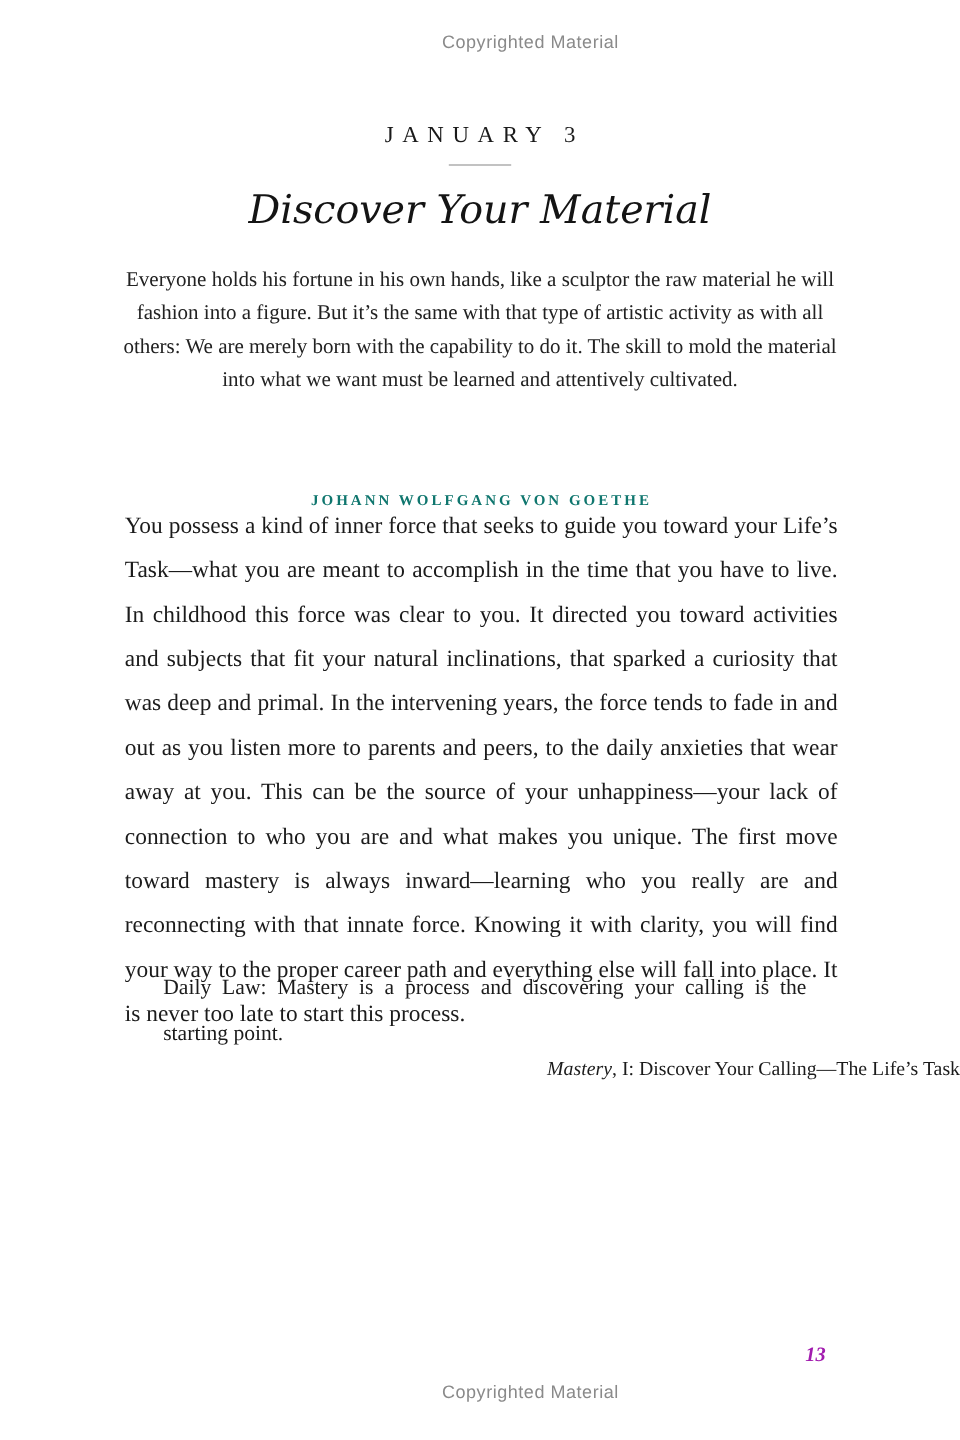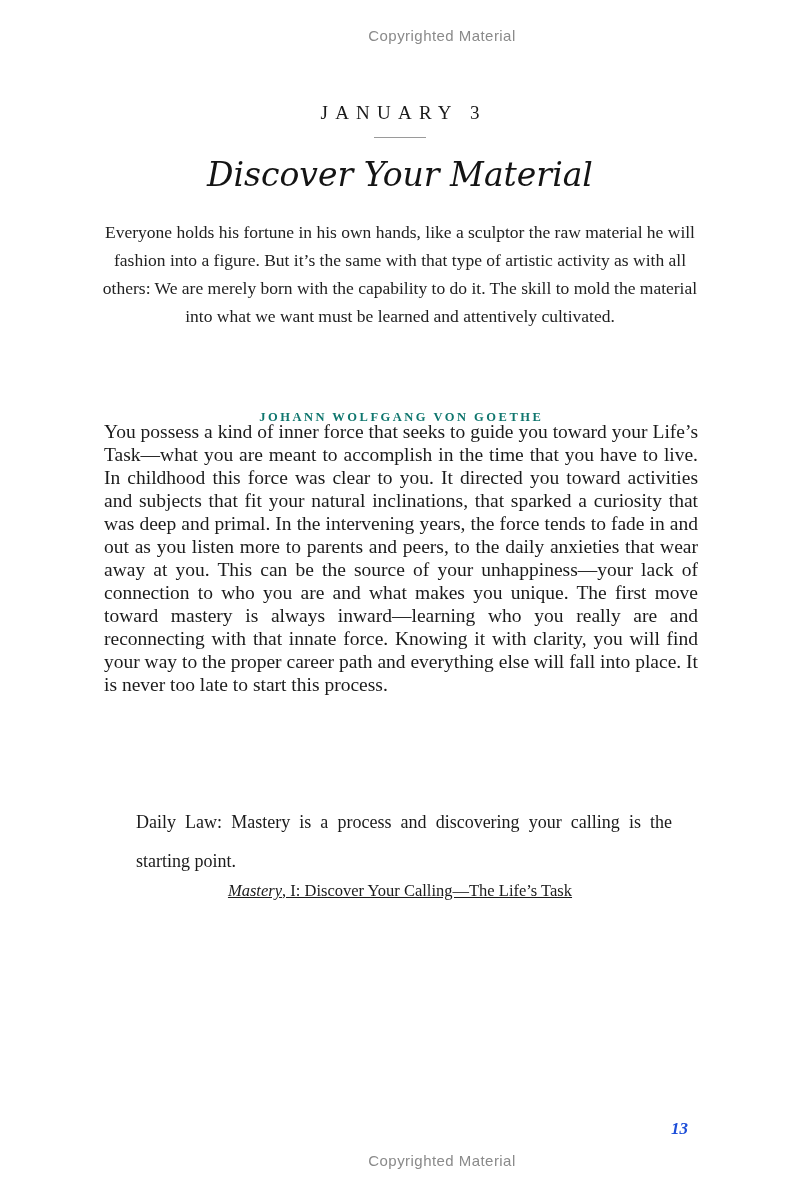--- a/index.html
+++ b/index.html
@@ -86,53 +86,52 @@
     margin-top: 48px;
   }
   .body-text {
     position: absolute;
     top: 420px;
     left: 104px;
     width: 594px;
     margin: 0;
     text-align: justify;
     font-size: 19.5px;
-    line-height: 23px;
+    line-height: 37px;
     color: #1b1b1b;
   }
   .daily-law {
     position: absolute;
     top: 803px;
     left: 136px;
     width: 536px;
     margin: 0;
     text-align: justify;
     font-size: 18px;
     line-height: 39px;
     color: #1b1b1b;
   }
   .source-line {
     position: absolute;
     top: 881px;
     left: 0;
     width: 100%;
-    text-align: center;
+    text-align: right;
     font-size: 16.5px;
     color: #1b1b1b;
-    text-decoration: underline;
   }
   .source-italic { font-style: italic; }
   .page-number {
     position: absolute;
     top: 1119px;
     right: 112px;
     font-style: italic;
     font-weight: 700;
     font-size: 17px;
-    color: #1d4ed8;
+    color: #a21caf;
   }
 </style>
 </head>
 <body>
 
 <div class="page">
 
   <div class="copyright top">Copyrighted Material</div>
 
   <div class="chapter-date">JANUARY 3</div>

